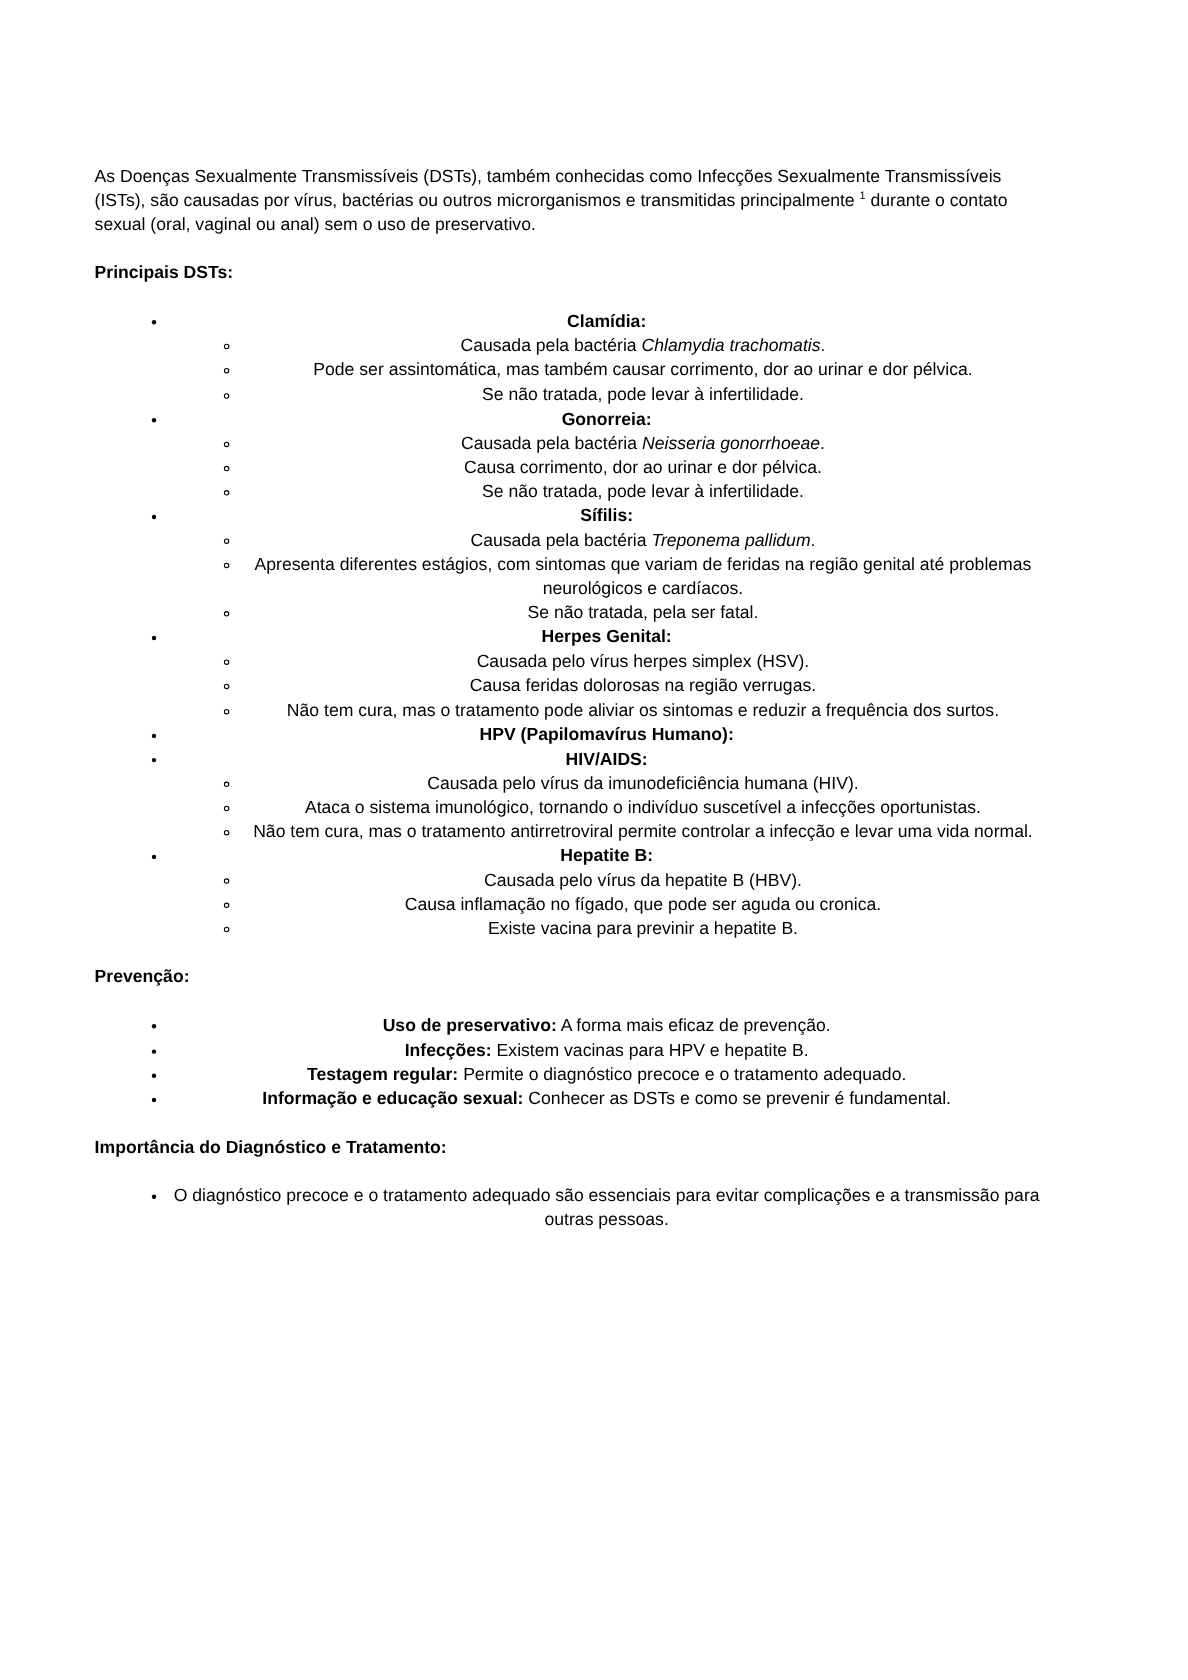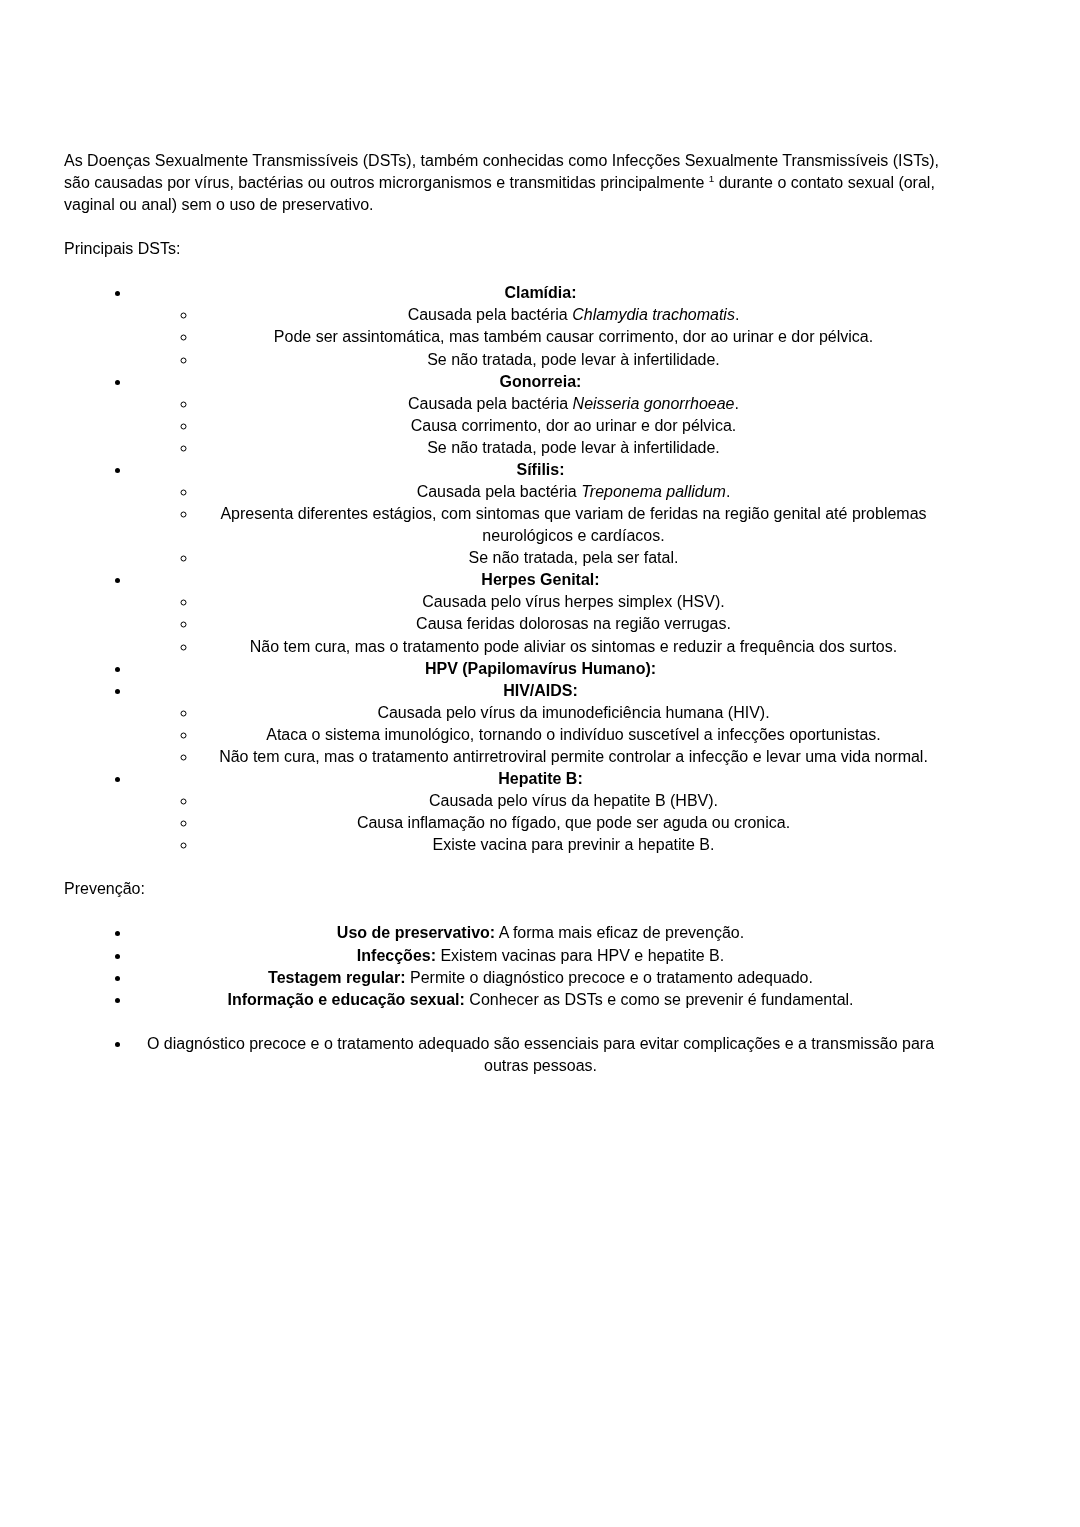--- a/index.html
+++ b/index.html
@@ -5,32 +5,32 @@
   html, body {
     margin: 0;
     padding: 0;
     background: #ffffff;
   }
   .page {
     width: 1080px;
     min-height: 1527px;
     box-sizing: border-box;
     margin: 0 auto;
-    padding: 150px 130px 60px 64px;
+    padding: 150px 130px 60px 86px;
     background: #ffffff;
     font-family: "Liberation Sans", sans-serif;
     font-size: 16px;
     line-height: 1.38;
     color: #000000;
   }
   .page p {
     margin: 22px 0;
   }
   .page p.heading {
-    font-weight: normal;
+    font-weight: bold;
   }
   .page p.intro {
     margin-top: 0;
   }
   .page ul {
     margin: 22px 0;
     padding-left: 67px;
     text-align: center;
   }
   .page ul.level1 {
@@ -97,17 +97,18 @@
             <li><span>Existe vacina para previnir a hepatite B.</span></li>
           </ul></li>
       </ul>
       <p class="heading">Prevenção:</p>
       <ul class="level1">
         <li><strong class="lead">Uso de preservativo:</strong><span> A forma mais eficaz de prevenção.</span></li>
         <li><strong class="lead">Infecções:</strong><span> Existem vacinas para HPV e hepatite B.</span></li>
         <li><strong class="lead">Testagem regular:</strong><span> Permite o diagnóstico precoce e o tratamento adequado.</span></li>
         <li><strong class="lead">Informação e educação sexual:</strong><span> Conhecer as DSTs e como se prevenir é fundamental.</span></li>
       </ul>
+      <p class="heading">Importância do Diagnóstico e Tratamento:</p>
       <ul class="level1">
         <li><span>O diagnóstico precoce e o tratamento adequado são essenciais para evitar complicações e a transmissão para outras pessoas.</span></li>
       </ul>
     </div>
 </div>
 
 </body></html>

